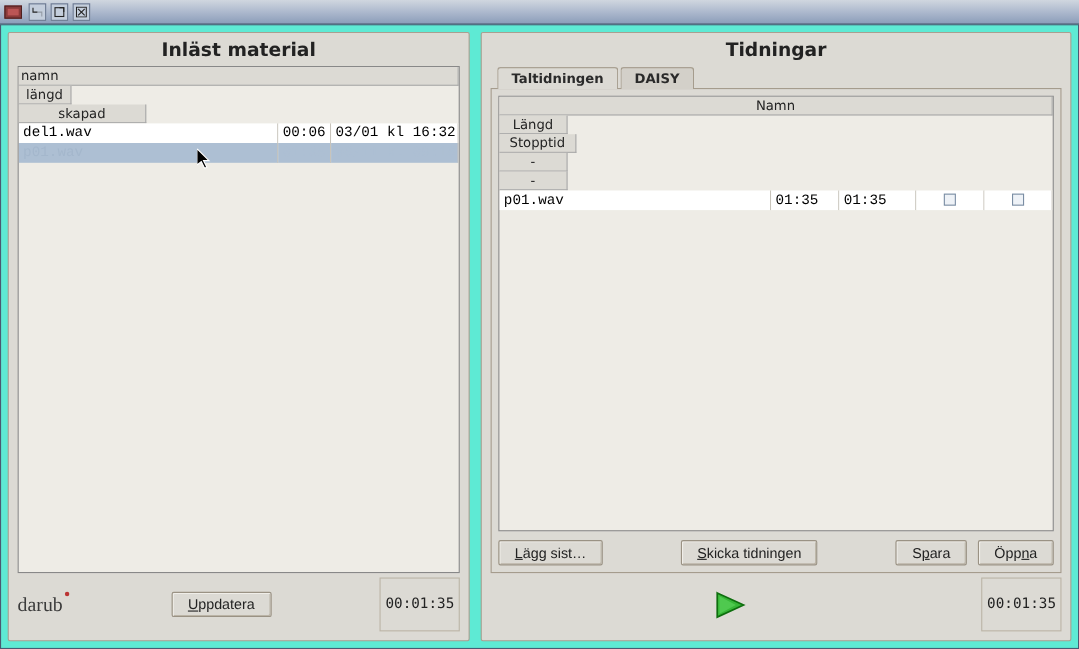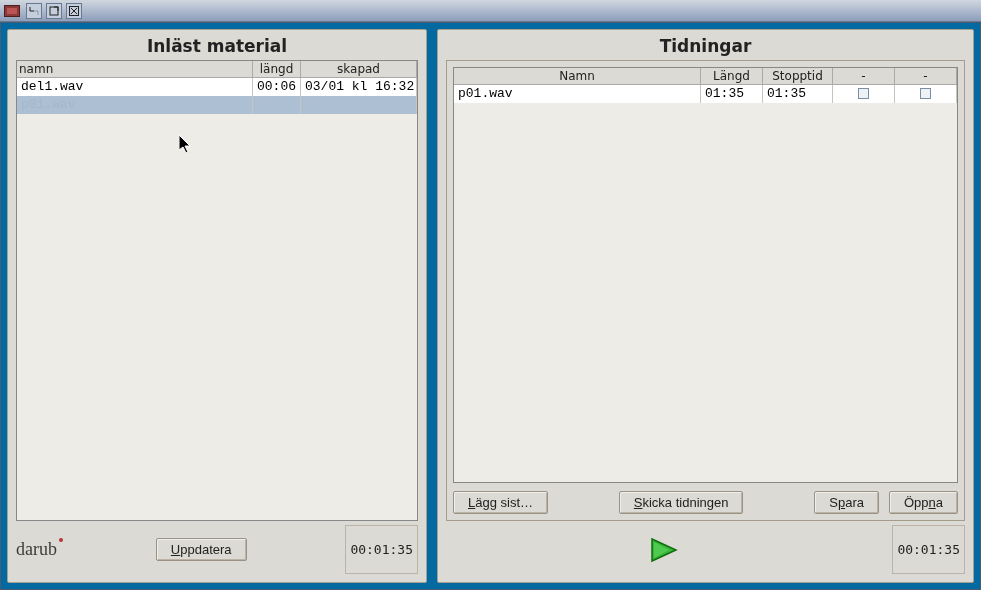--- a/index.html
+++ b/index.html
@@ -40,21 +40,21 @@
     border: 1px solid #6a7890;
     background: #c4cedc;
     display: flex; align-items: center; justify-content: center;
     font-size: 10px;
     cursor: pointer;
   }
 
   .outer {
     position: absolute;
     left: 0; top: 22px; right: 0; bottom: 0;
-    background: #0369a1;
+    background: #5eead4;
     border: 1px solid #4a5a72;
   }
   .content {
     position: absolute;
     left: 6px; top: 6px; right: 6px; bottom: 6px;
     display: flex;
     gap: 10px;
   }
   .panel {
     background: #dcdad4;
@@ -77,21 +77,21 @@
 
   
   .table {
     border: 1px solid #888;
     background: #eeece6;
     flex: 1;
     display: flex;
     flex-direction: column;
     font-size: 13px;
   }
-  .thead { display: flex; }
+  .thead { display: flex; flex-direction: column; }
   .th {
     background: #dcdad4;
     border-right: 1px solid #aaa;
     border-bottom: 1px solid #aaa;
     text-align: center;
     font-size: 12px;
     padding: 1px 2px;
     color: #222;
   }
   .tbody { flex: 1; overflow: auto; font-family: Liberation Mono, monospace; }
@@ -293,20 +293,24 @@
       </div>
 
       <svg class="cursor" width="14" height="20" viewBox="0 0 14 20">
         <path d="M0 0 L0 15 L4 12 L7 18 L9 17 L6 11 L11 11 Z" fill="#000" stroke="#fff" stroke-width="1"></path>
       </svg>
     </div>
 
     <div class="panel right">
       <div class="panel-title">Tidningar</div>
 
+      <div class="tabs" id="tabs">
+          <div class="tab active">Taltidningen</div>
+          <div class="tab">DAISY</div>
+        </div>
       <div class="tabbody">
         <div class="table rt">
           <div class="thead">
             <div class="th col-name">Namn</div>
             <div class="th col-len">Längd</div>
             <div class="th col-stop">Stopptid</div>
             <div class="th col-c1">-</div>
             <div class="th col-c2">-</div>
           </div>
           <div class="tbody" id="right-tbody">

